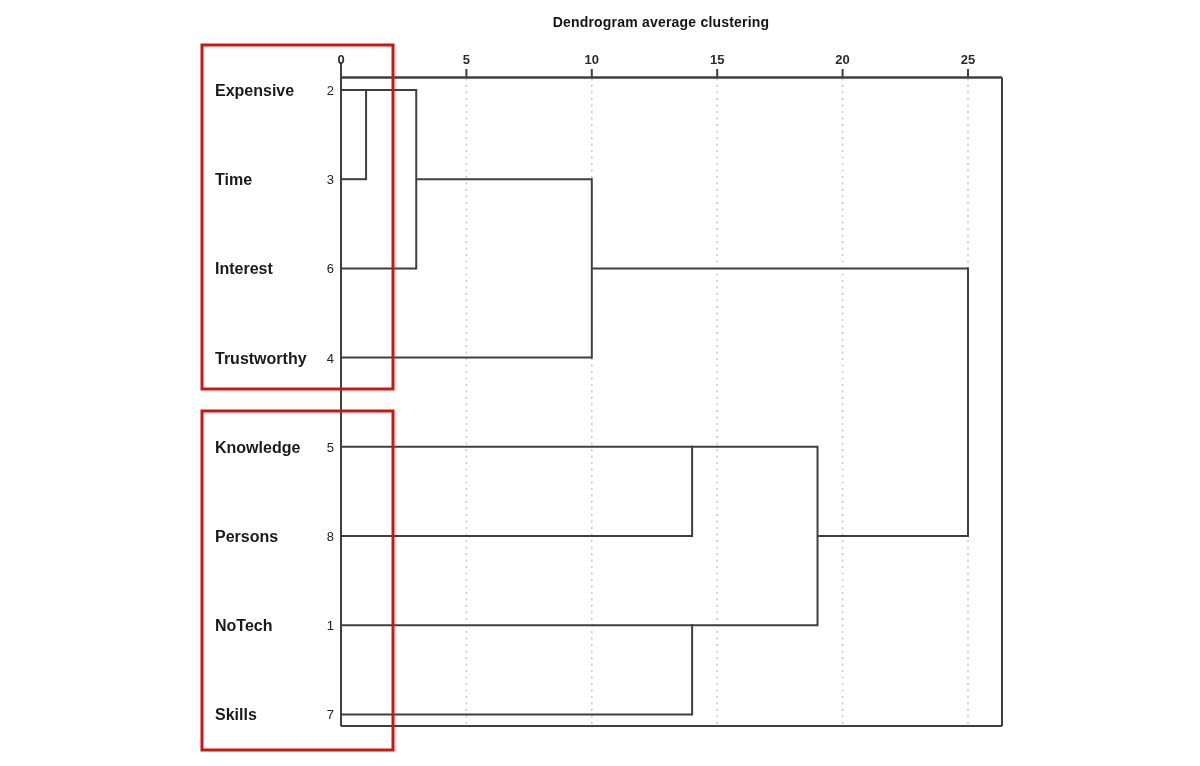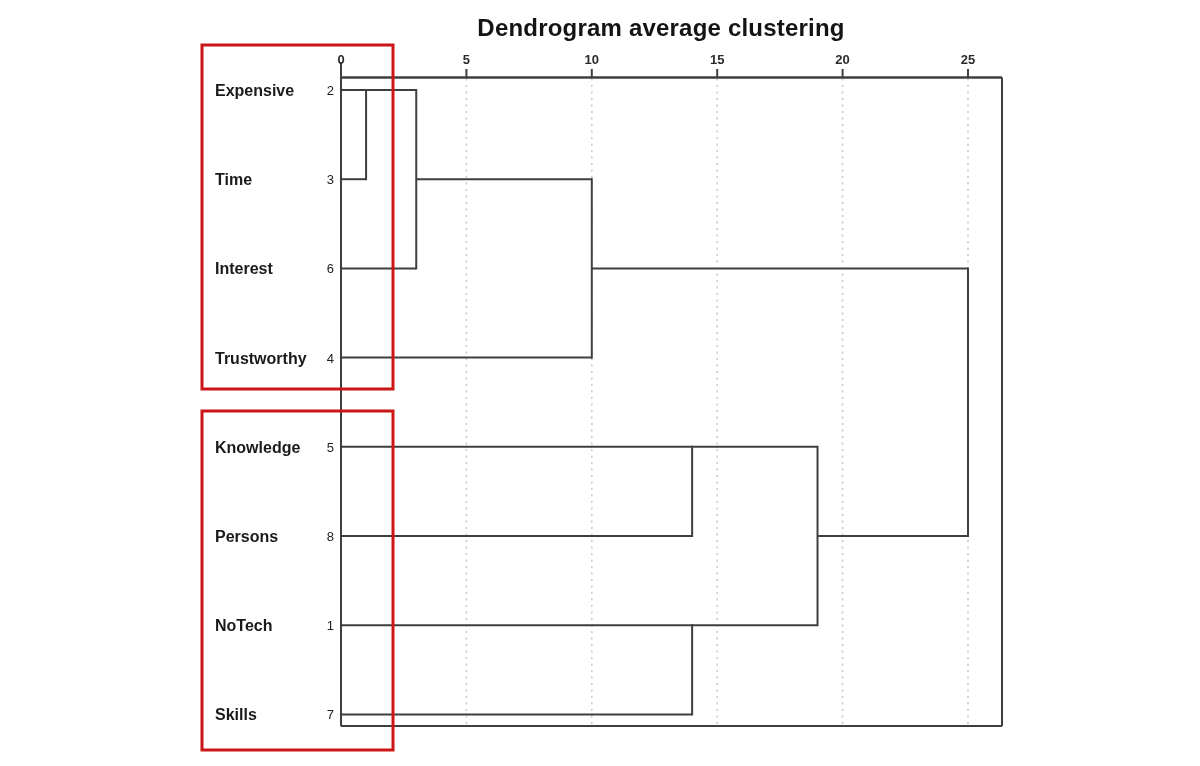--- a/index.html
+++ b/index.html
@@ -7,21 +7,21 @@
     position:relative;
     width:1200px;height:766px;
     background:#ffffff;
     font-family:"Liberation Sans", sans-serif;
     overflow:hidden;
   }
   #chart-title{
     position:absolute;
     left:330px;top:14px;width:662px;
     text-align:center;
-    font-size:24px;font-weight:bold;color:#141414;
+    font-size:14px;font-weight:bold;color:#141414;
     letter-spacing:0.2px;
   }
   #dendro-svg{position:absolute;left:0;top:0;}
   .tick-label{font-family:"Liberation Sans",sans-serif;font-size:13px;font-weight:bold;fill:#2b2b2b;}
   .leaf-label{font-family:"Liberation Sans",sans-serif;font-size:16px;font-weight:bold;fill:#1a1a1a;}
   .leaf-number{font-family:"Liberation Sans",sans-serif;font-size:13px;font-weight:normal;fill:#222222;}
 </style>
 </head>
 <body>
 

